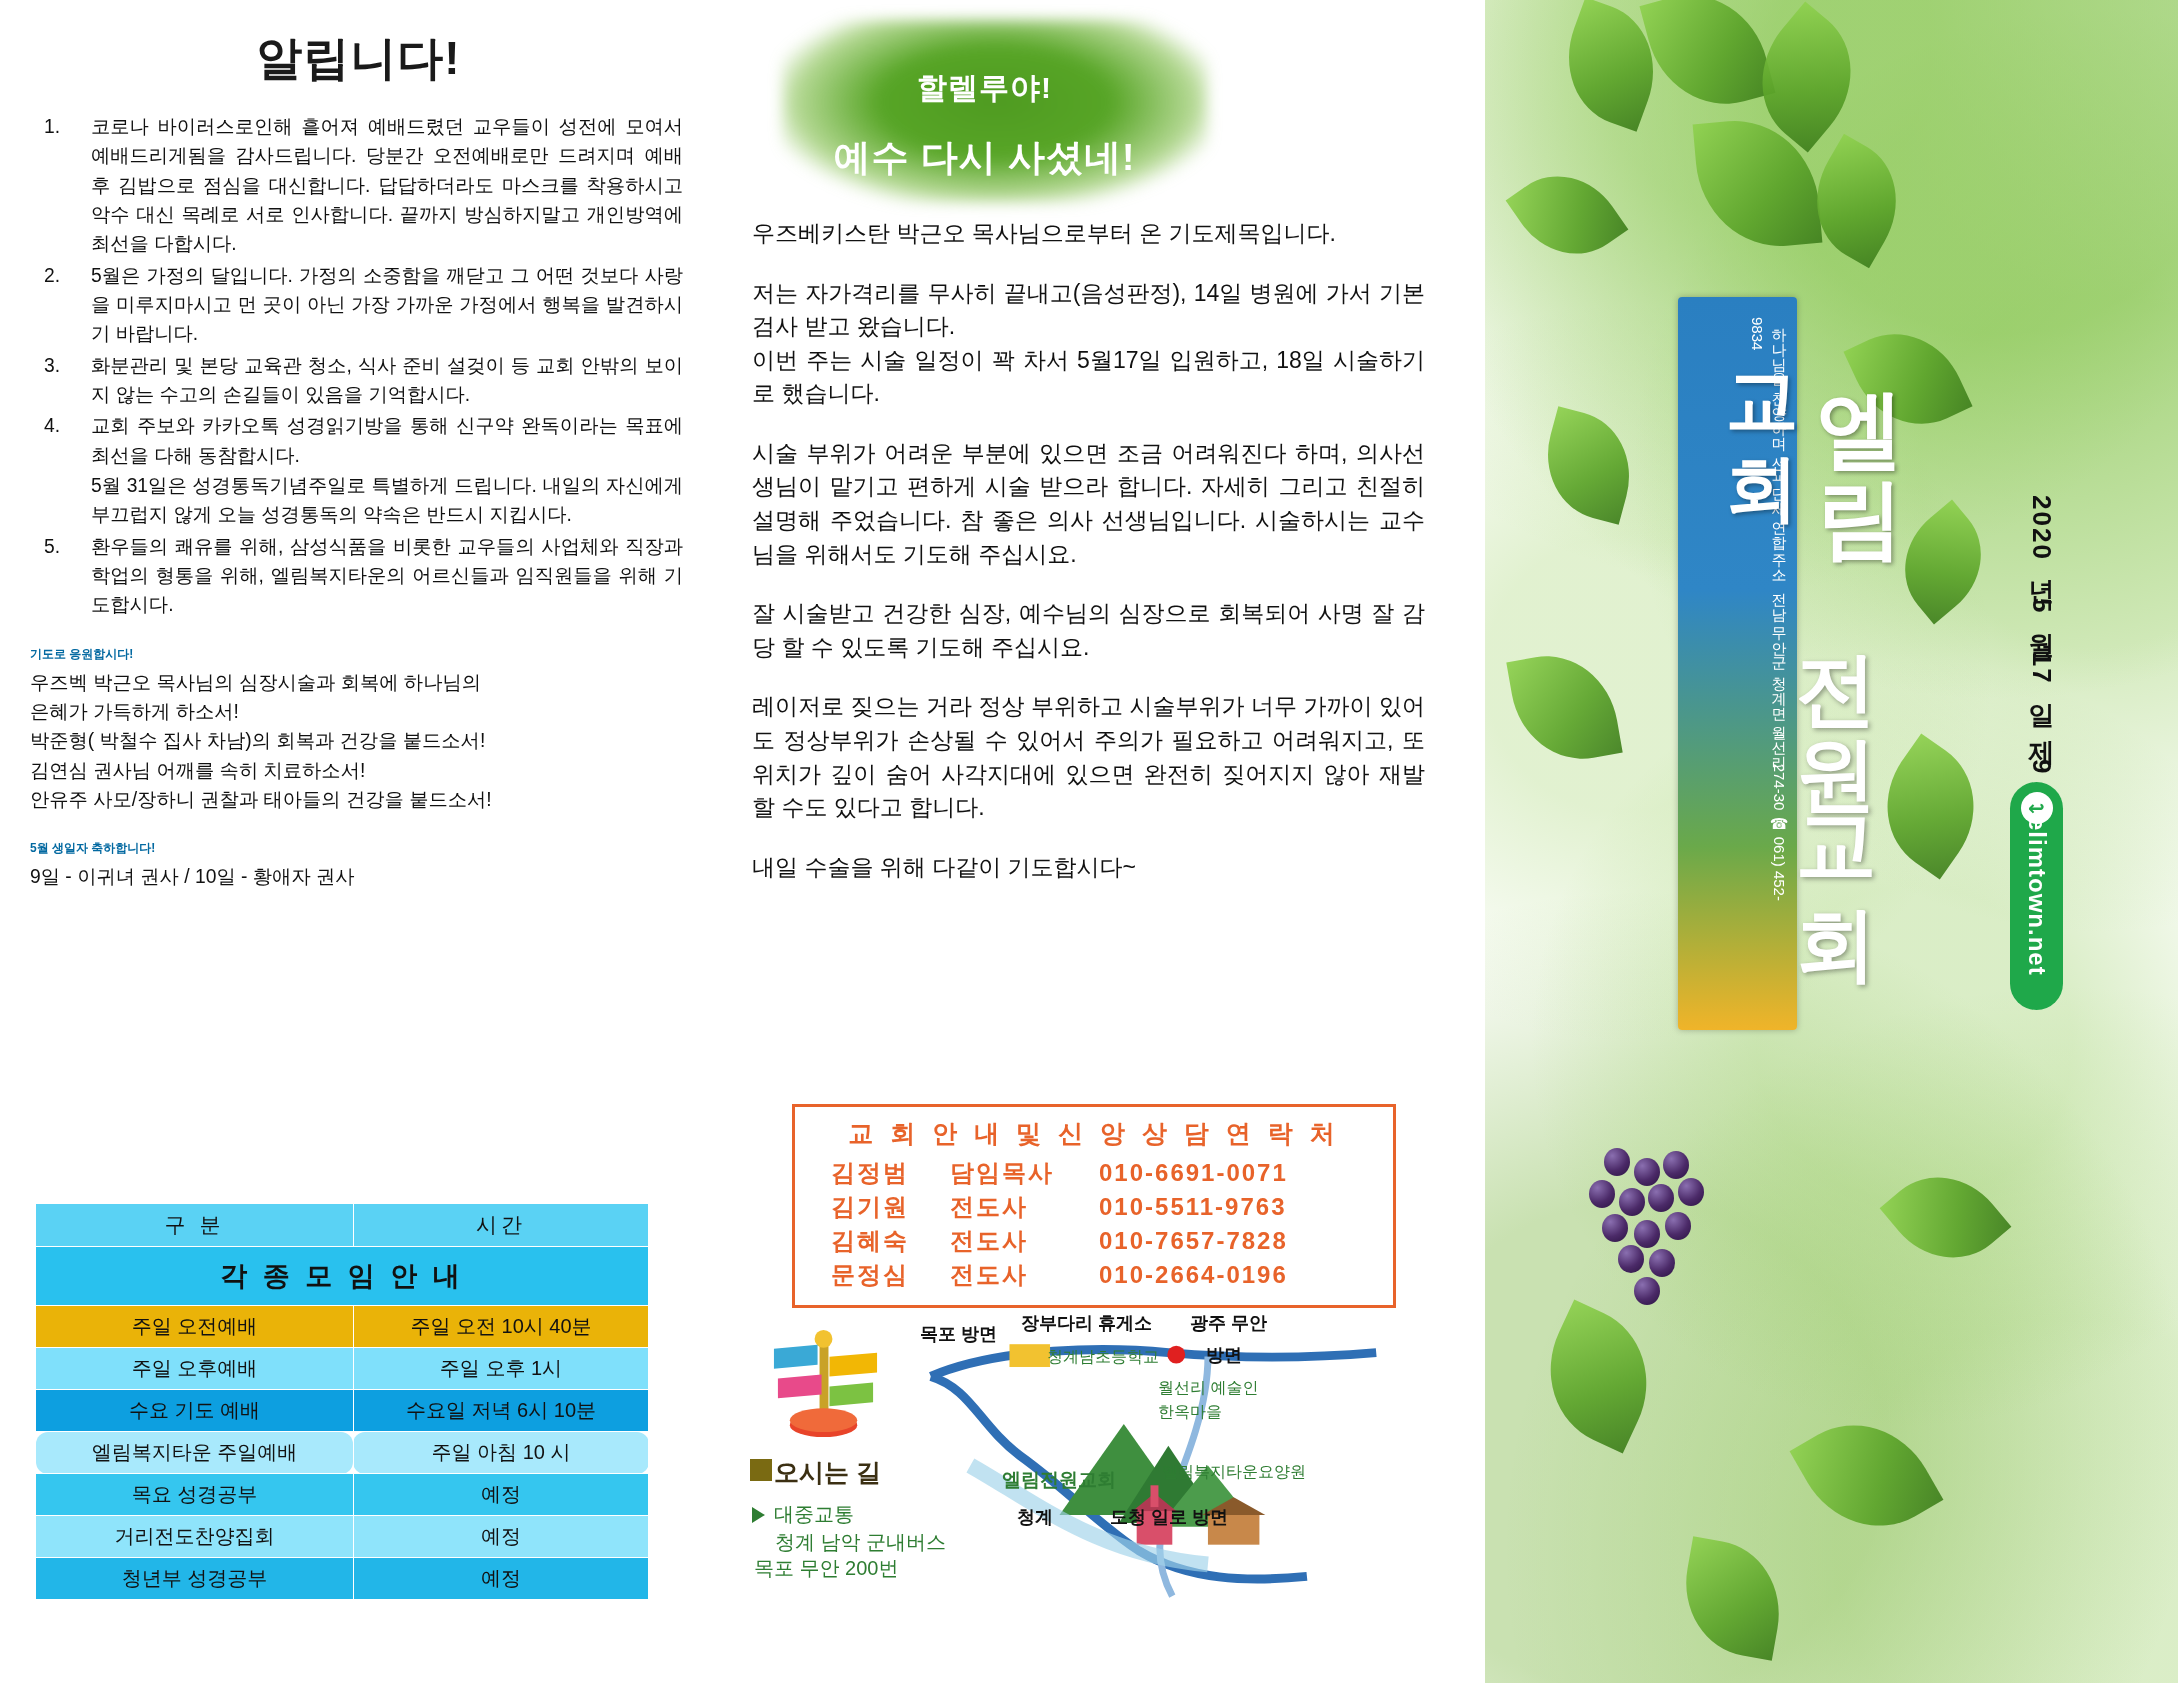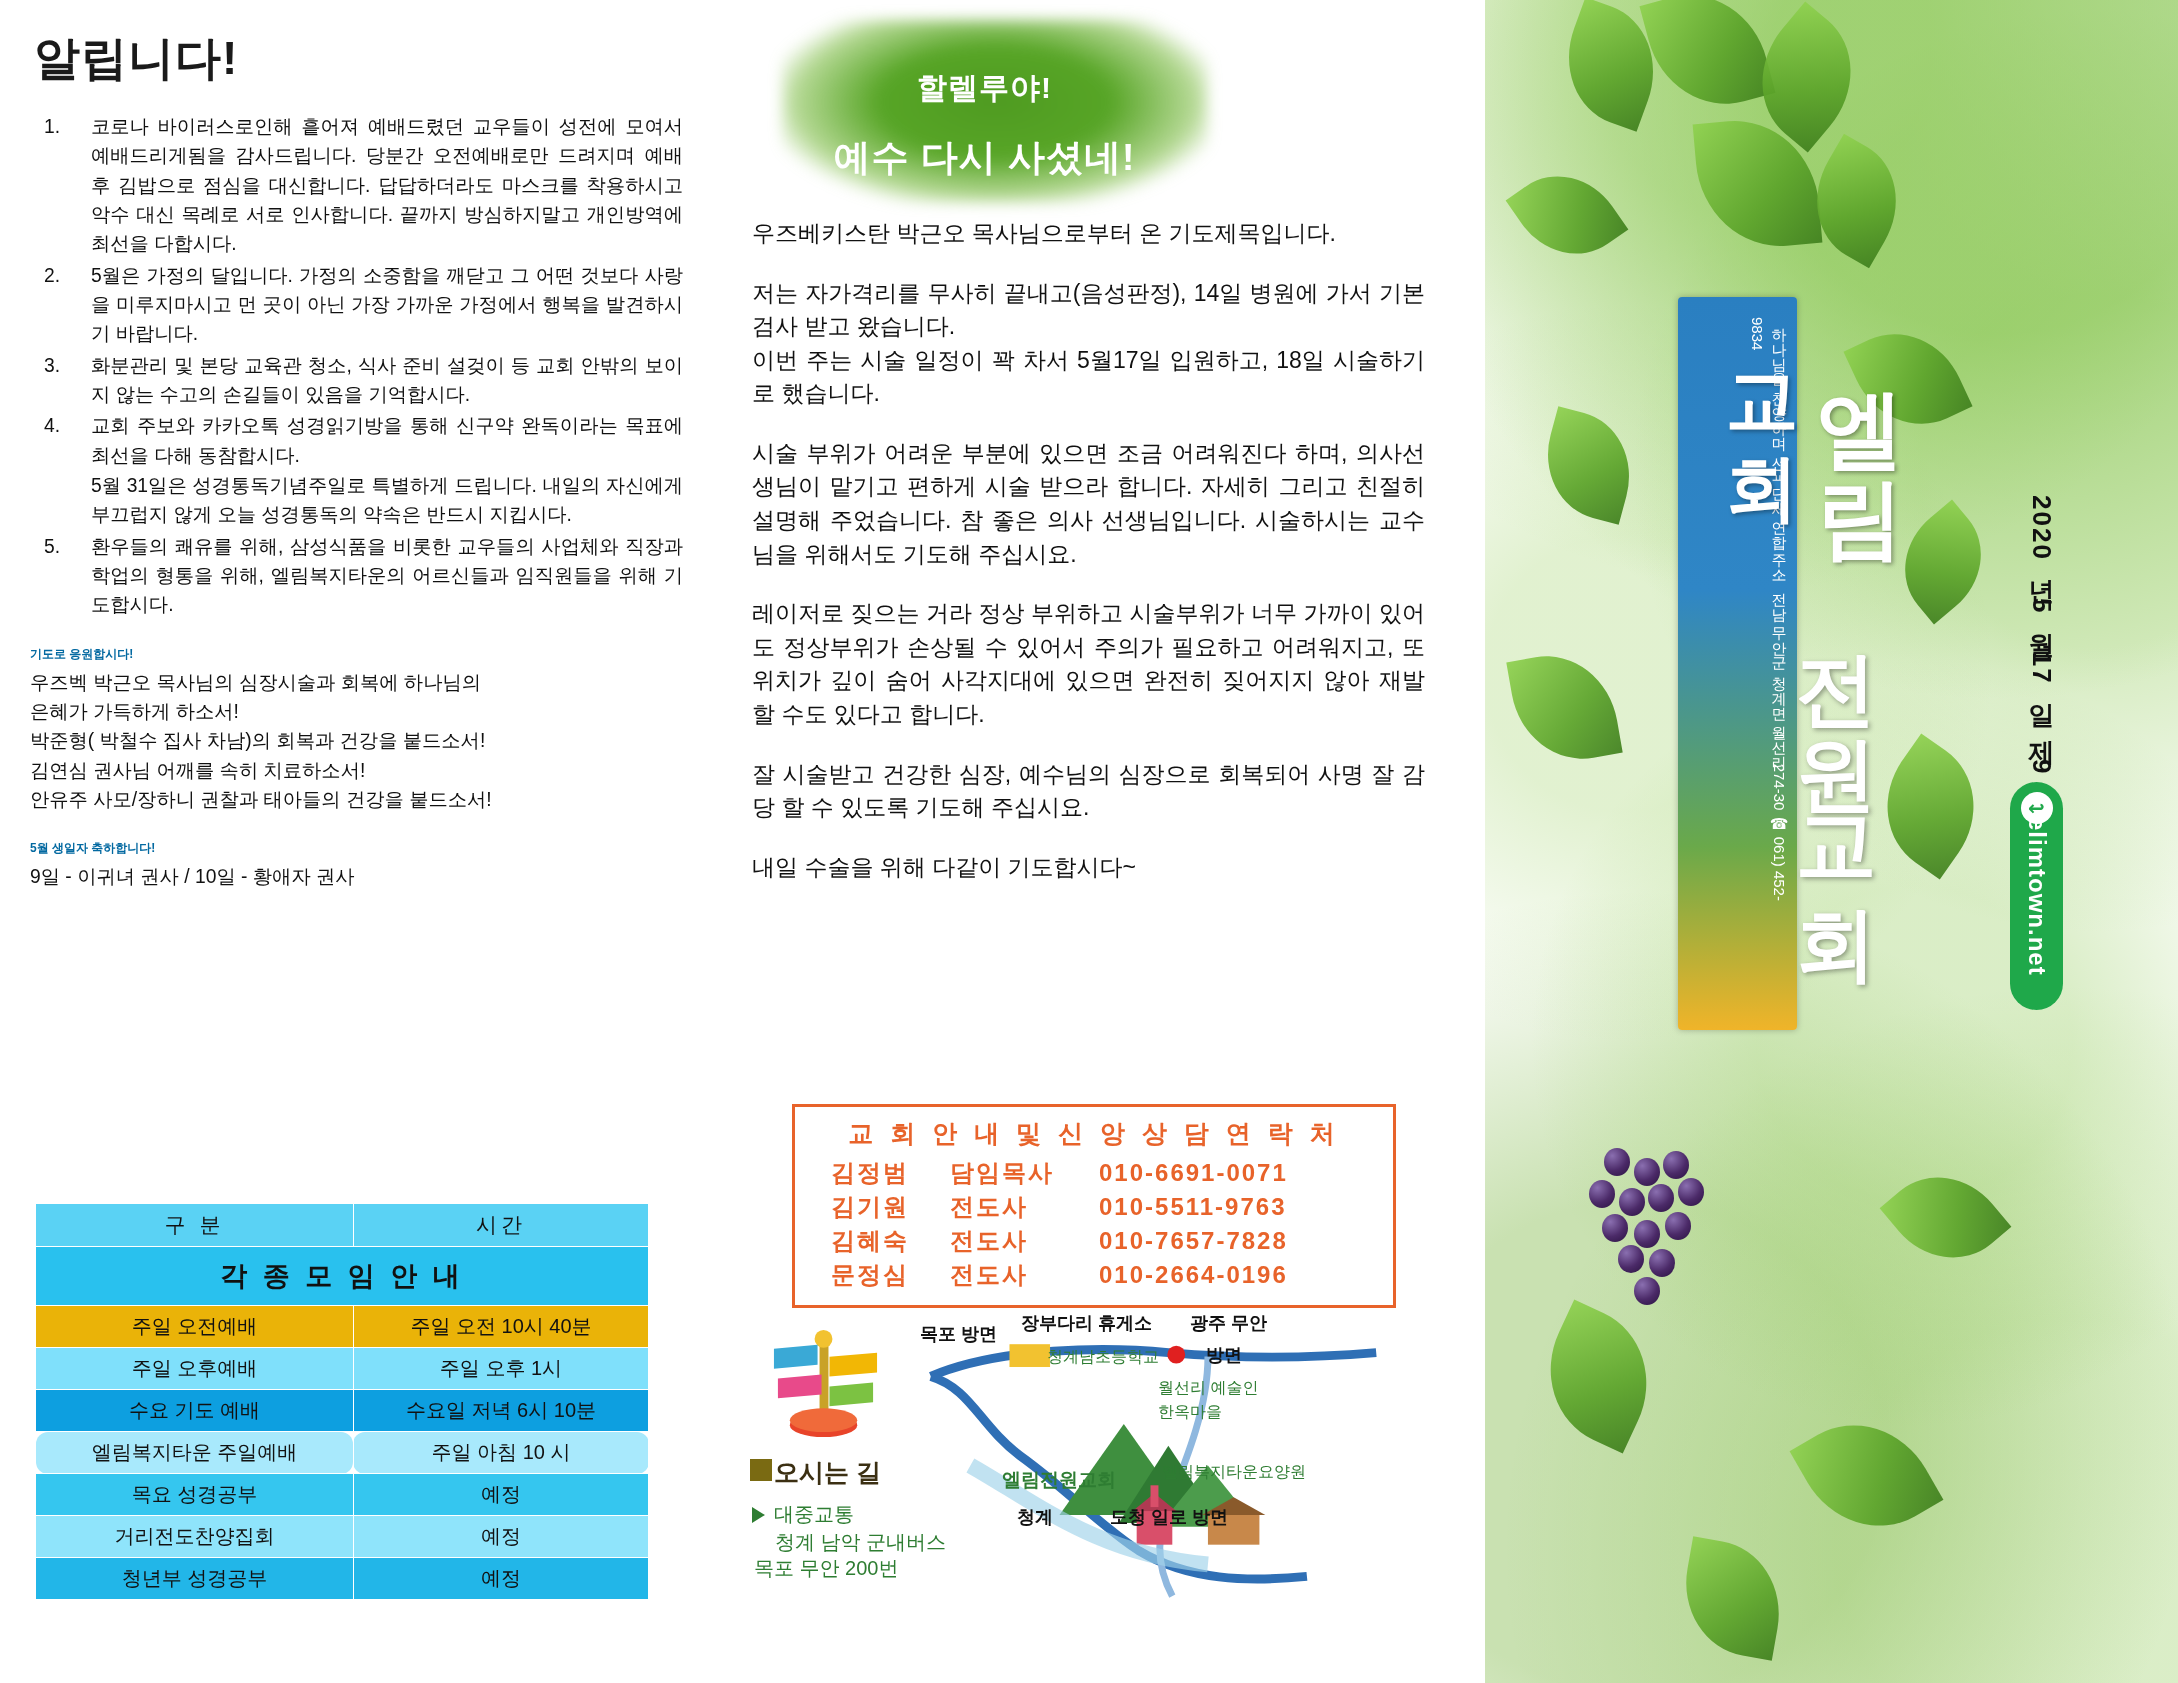--- a/index.html
+++ b/index.html
@@ -22,20 +22,21 @@
     left: 30px;
     top: 28px;
     width: 653px;
   }
   .notice-title {
     font-size: 46px;
     font-weight: bold;
     color: #1a1a1a;
     letter-spacing: 1px;
     margin: 0 0 22px 4px;
+    text-align: center;
   }
   ol.notice-list {
     list-style: none;
     margin: 0;
     padding: 0;
     font-size: 19.3px;
     line-height: 1.52;
     color: #111;
   }
   ol.notice-list > li {
@@ -442,22 +443,22 @@
   <div class="blob-text">
     <div class="l1">할렐루야!</div>
     <div class="l2">예수 다시 사셨네!</div>
   </div>
 
   <div class="mid-body">
     <p>우즈베키스탄 박근오 목사님으로부터 온 기도제목입니다.</p>
     <p class="tight">저는 자가격리를 무사히 끝내고(음성판정), 14일 병원에 가서 기본 검사 받고 왔습니다.</p>
     <p>이번 주는 시술 일정이 꽉 차서 5월17일 입원하고, 18일 시술하기로 했습니다.</p>
     <p>시술 부위가 어려운 부분에 있으면 조금 어려워진다 하며, 의사선생님이 맡기고 편하게 시술 받으라 합니다. 자세히 그리고 친절히 설명해 주었습니다. 참 좋은 의사 선생님입니다. 시술하시는 교수님을 위해서도 기도해 주십시요.</p>
+    <p>잘 시술받고 건강한 심장, 예수님의 심장으로 회복되어 사명 잘 감당 할 수 있도록 기도해 주십시요.</p>
     <p>레이저로 짖으는 거라 정상 부위하고 시술부위가 너무 가까이 있어도 정상부위가 손상될 수 있어서 주의가 필요하고 어려워지고, 또 위치가 깊이 숨어 사각지대에 있으면 완전히 짖어지지 않아 재발 할 수도 있다고 합니다.</p>
-    <p>잘 시술받고 건강한 심장, 예수님의 심장으로 회복되어 사명 잘 감당 할 수 있도록 기도해 주십시요.</p>
     <p>내일 수술을 위해 다같이 기도합시다~</p>
   </div>
 </div>
 
 <div class="contact-box">
   <div class="c-title">교 회  안 내  및  신 앙 상 담  연 락 처</div>
   <div class="c-row">
     <span class="nm">김정범</span><span class="ttl">담임목사</span><span>010-6691-0071</span>
   </div>
   <div class="c-row">

